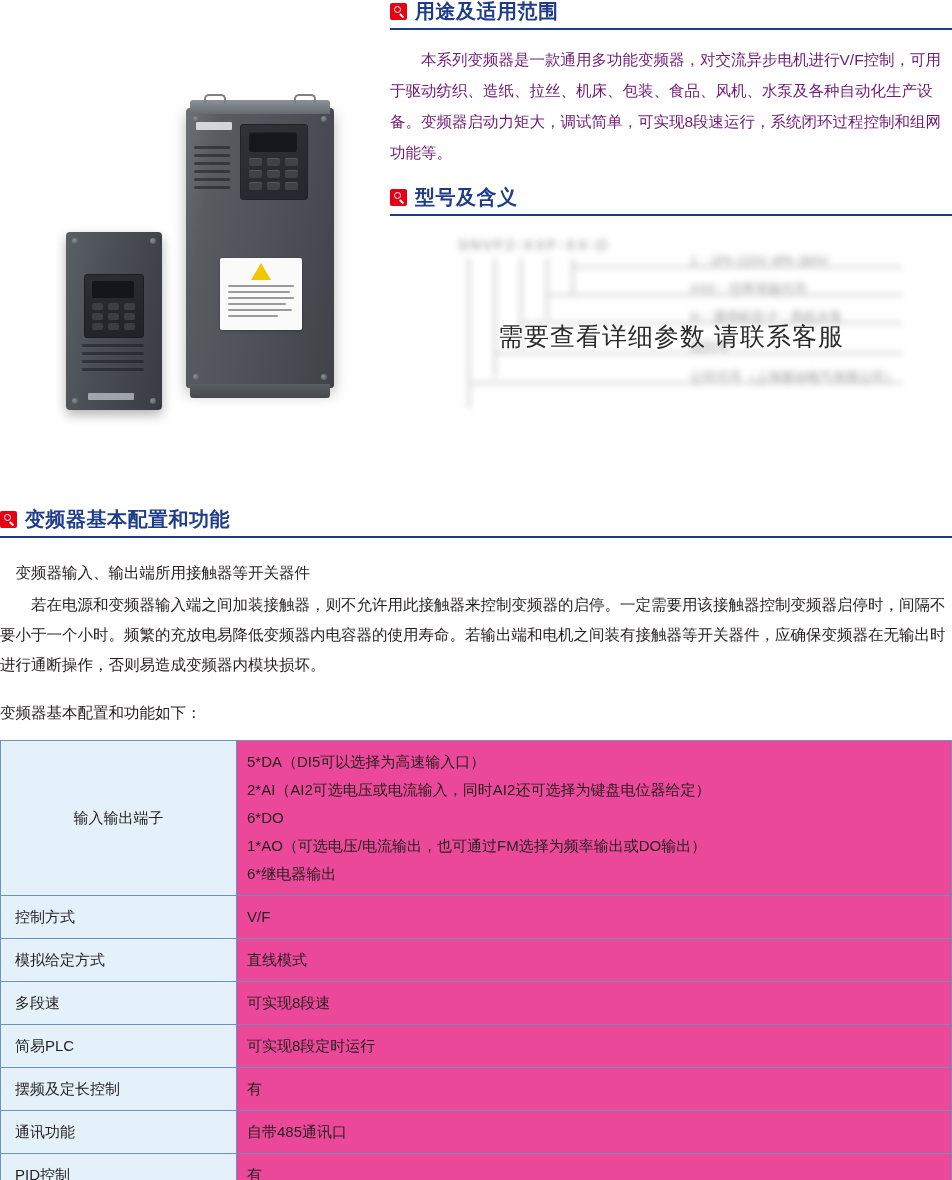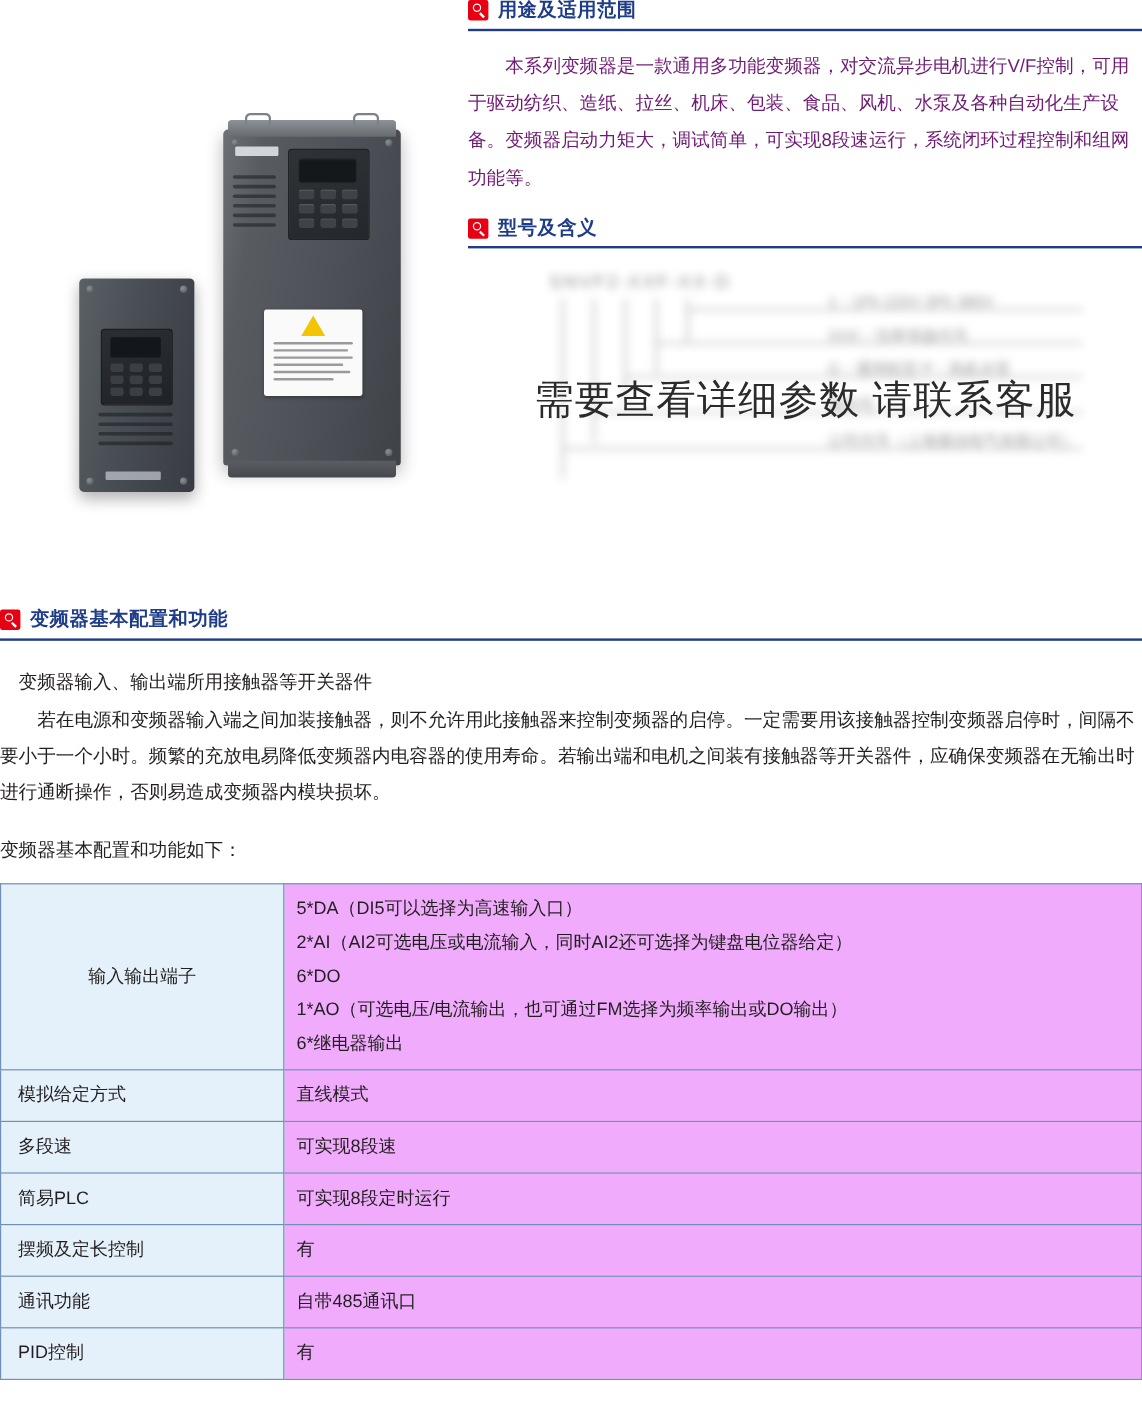--- a/index.html
+++ b/index.html
@@ -266,21 +266,21 @@
     position: absolute;
     left: 10px;
     top: 10px;
     width: 5px;
     height: 1.6px;
     background: #ffffff;
     transform: rotate(45deg);
     transform-origin: left center;
   }
   .sec-title {
-    font-size: 16px;
+    font-size: 20px;
     font-weight: bold;
     color: #1f3c88;
     letter-spacing: 0.5px;
     line-height: 1.1;
   }
   .body-text {
     font-size: 15.5px;
     line-height: 31px;
     color: #701a75;
     text-indent: 2em;
@@ -324,21 +324,21 @@
     font-size: 13px;
     color: #555;
     white-space: nowrap;
   }
   .model-overlay {
     position: absolute;
     left: 0;
     top: 90px;
     width: 562px;
     text-align: center;
-    font-size: 33px;
+    font-size: 25px;
     color: #2b2b2b;
     font-weight: 500;
     letter-spacing: 1px;
   }
 
   
   .lower {
     position: relative;
     width: 952px;
     padding: 0 0 0 0;
@@ -379,21 +379,21 @@
   td.k {
     width: 215px;
     background: #e5f1fa;
     text-align: center;
   }
   td.k.left {
     text-align: left;
     padding-left: 14px;
   }
   td.v {
-    background: #f0abfc;
+    background: #ec4899;
     line-height: 28px;
   }
   td.v .line { display: block; }
 </style>
 </head>
 <body>
 
 <div class="page">
 
   <div class="top-area">
@@ -533,20 +533,24 @@
           <td class="k">输入输出端子</td>
           <td class="v">
             <span class="line">5*DA（DI5可以选择为高速输入口）</span>
             <span class="line">2*AI（AI2可选电压或电流输入，同时AI2还可选择为键盘电位器给定）</span>
             <span class="line">6*DO</span>
             <span class="line">1*AO（可选电压/电流输出，也可通过FM选择为频率输出或DO输出）</span>
             <span class="line">6*继电器输出</span>
           </td>
         </tr>
         <tr>
+          <td class="k left">控制方式</td>
+          <td class="v">V/F</td>
+        </tr>
+        <tr>
           <td class="k left">模拟给定方式</td>
           <td class="v">直线模式</td>
         </tr>
         <tr>
           <td class="k left">多段速</td>
           <td class="v">可实现8段速</td>
         </tr>
         <tr>
           <td class="k left">简易PLC</td>
           <td class="v">可实现8段定时运行</td>

